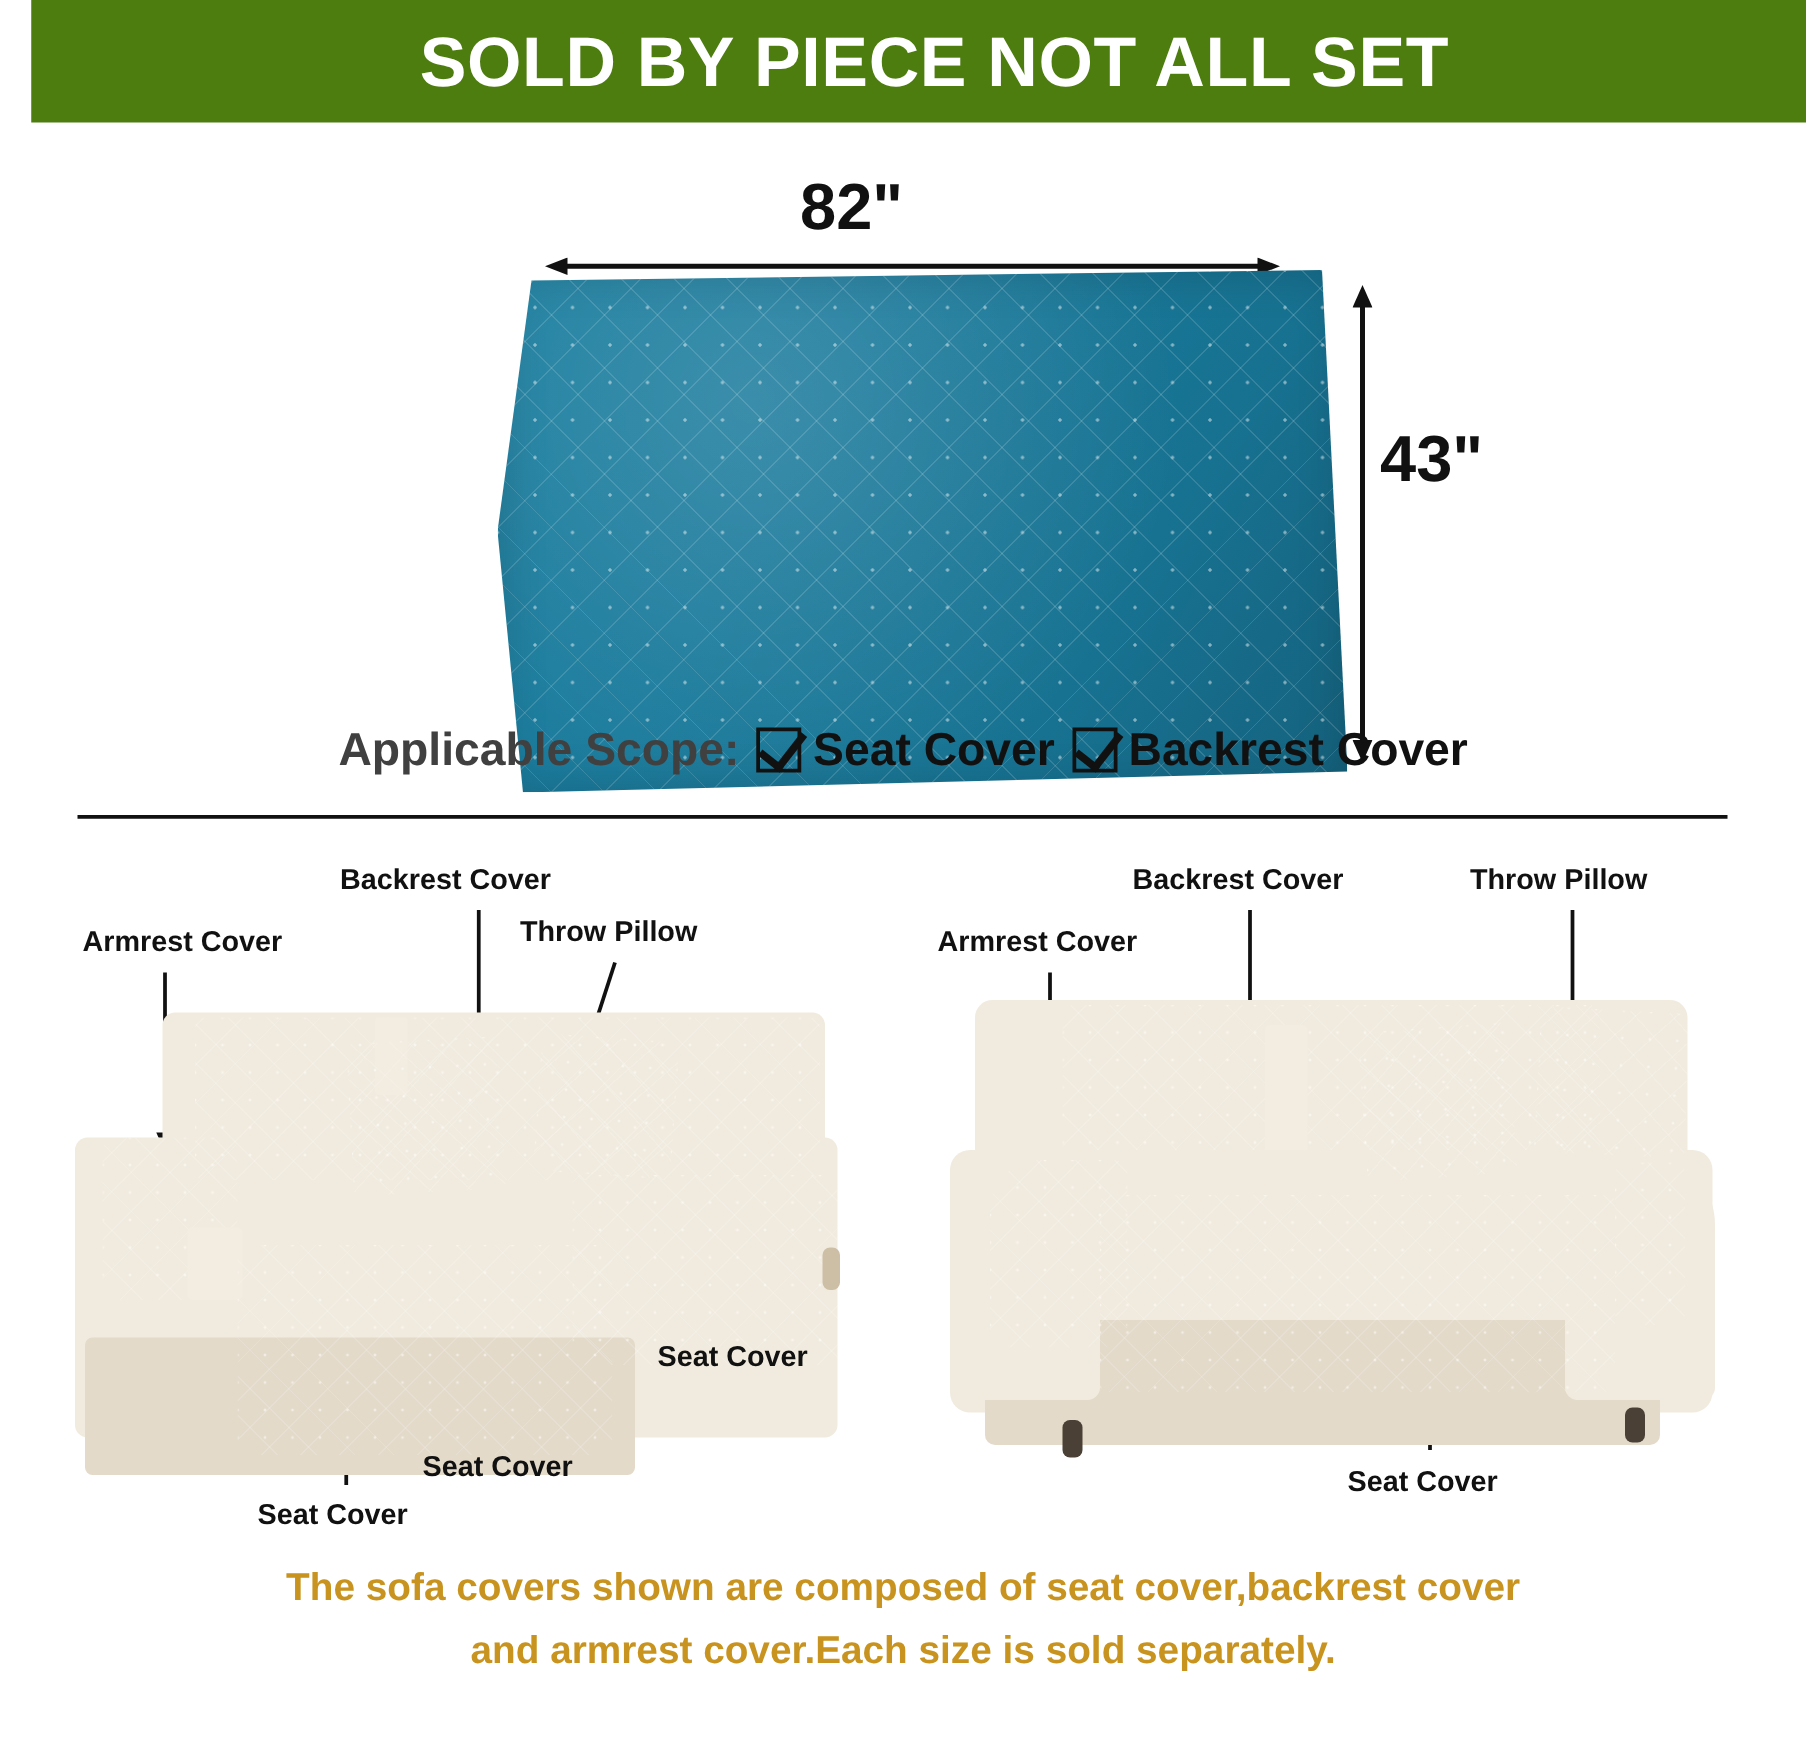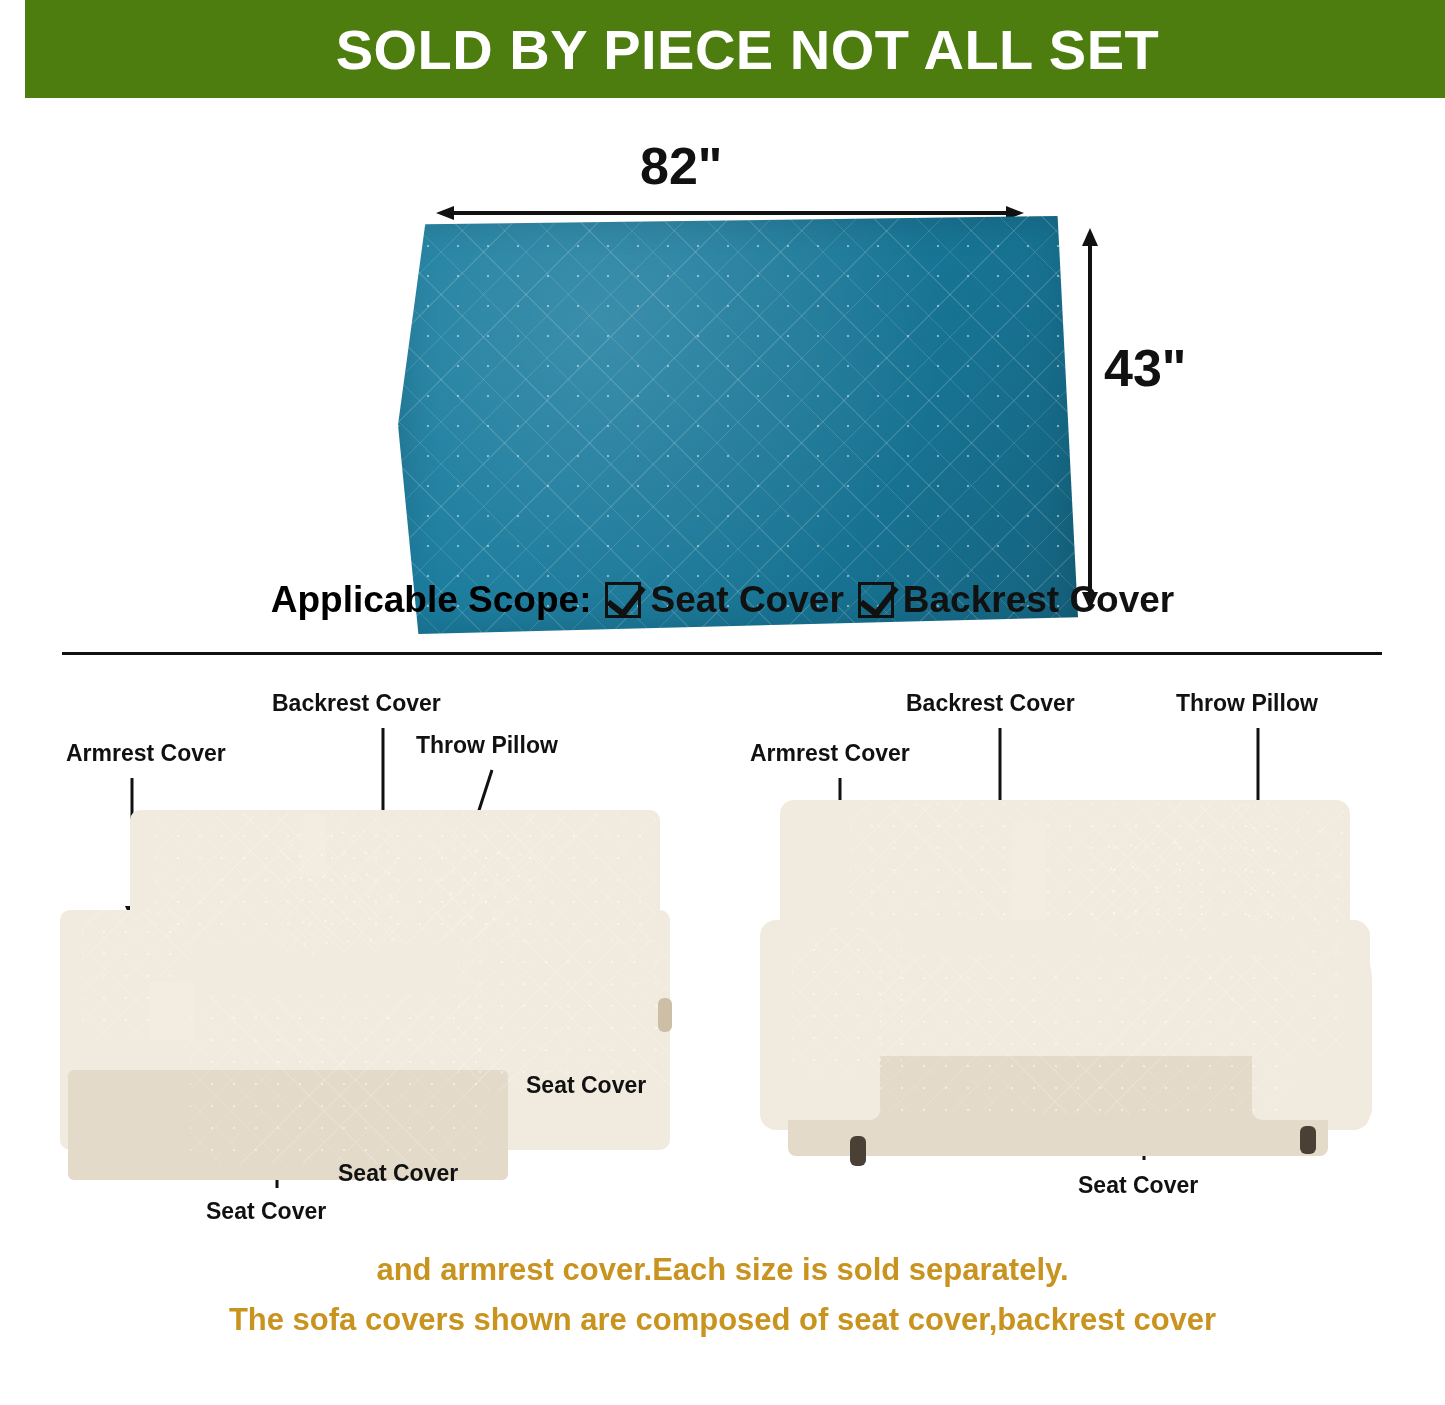--- a/index.html
+++ b/index.html
@@ -114,21 +114,21 @@
     width: 1445px;
     height: 70px;
     display: flex;
     align-items: center;
     justify-content: center;
     gap: 14px;
   }
   .scope-title {
     font-size: 37px;
     font-weight: bold;
-    color: #000000;
+    color: #404040;
   }
   .scope-item {
     display: flex;
     align-items: center;
     gap: 9px;
     font-size: 37px;
     font-weight: bold;
     color: #111;
   }
   .checkbox {
@@ -359,15 +359,15 @@
   <div class="callout" style="left:338px; top:500px;">Seat Cover</div>
   <div class="callout" style="left:206px; top:538px;">Seat Cover</div>
 
   <div class="callout" style="left:750px; top:80px;">Armrest Cover</div>
   <div class="callout" style="left:906px; top:30px;">Backrest Cover</div>
   <div class="callout" style="left:1176px; top:30px;">Throw Pillow</div>
   <div class="callout" style="left:1078px; top:512px;">Seat Cover</div>
 </div>
 
 <div class="note">
+  <div>The sofa covers shown are composed of seat cover,backrest cover</div>
   <div>and armrest cover.Each size is sold separately.</div>
-  <div>The sofa covers shown are composed of seat cover,backrest cover</div>
 </div>
 
 </body></html>

